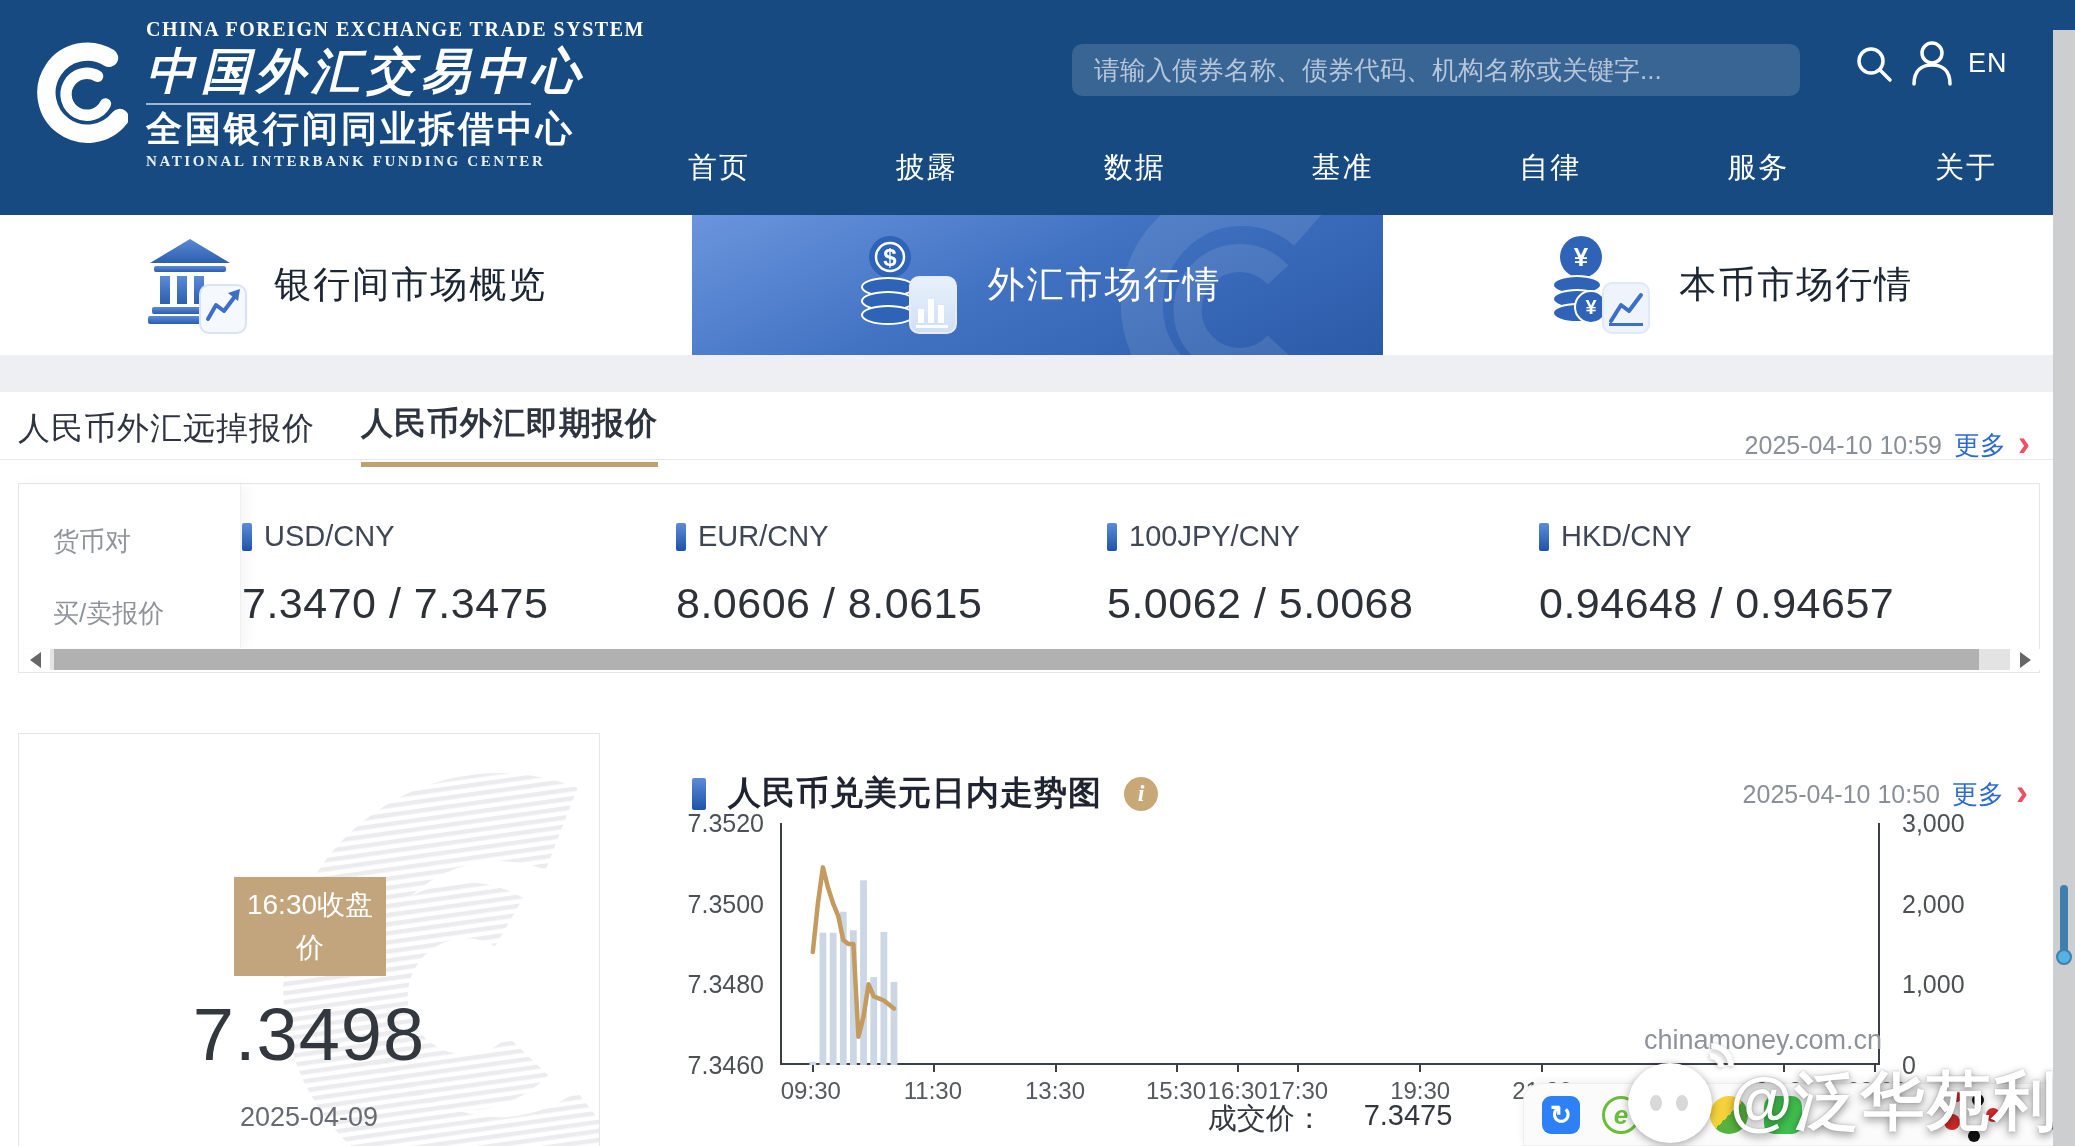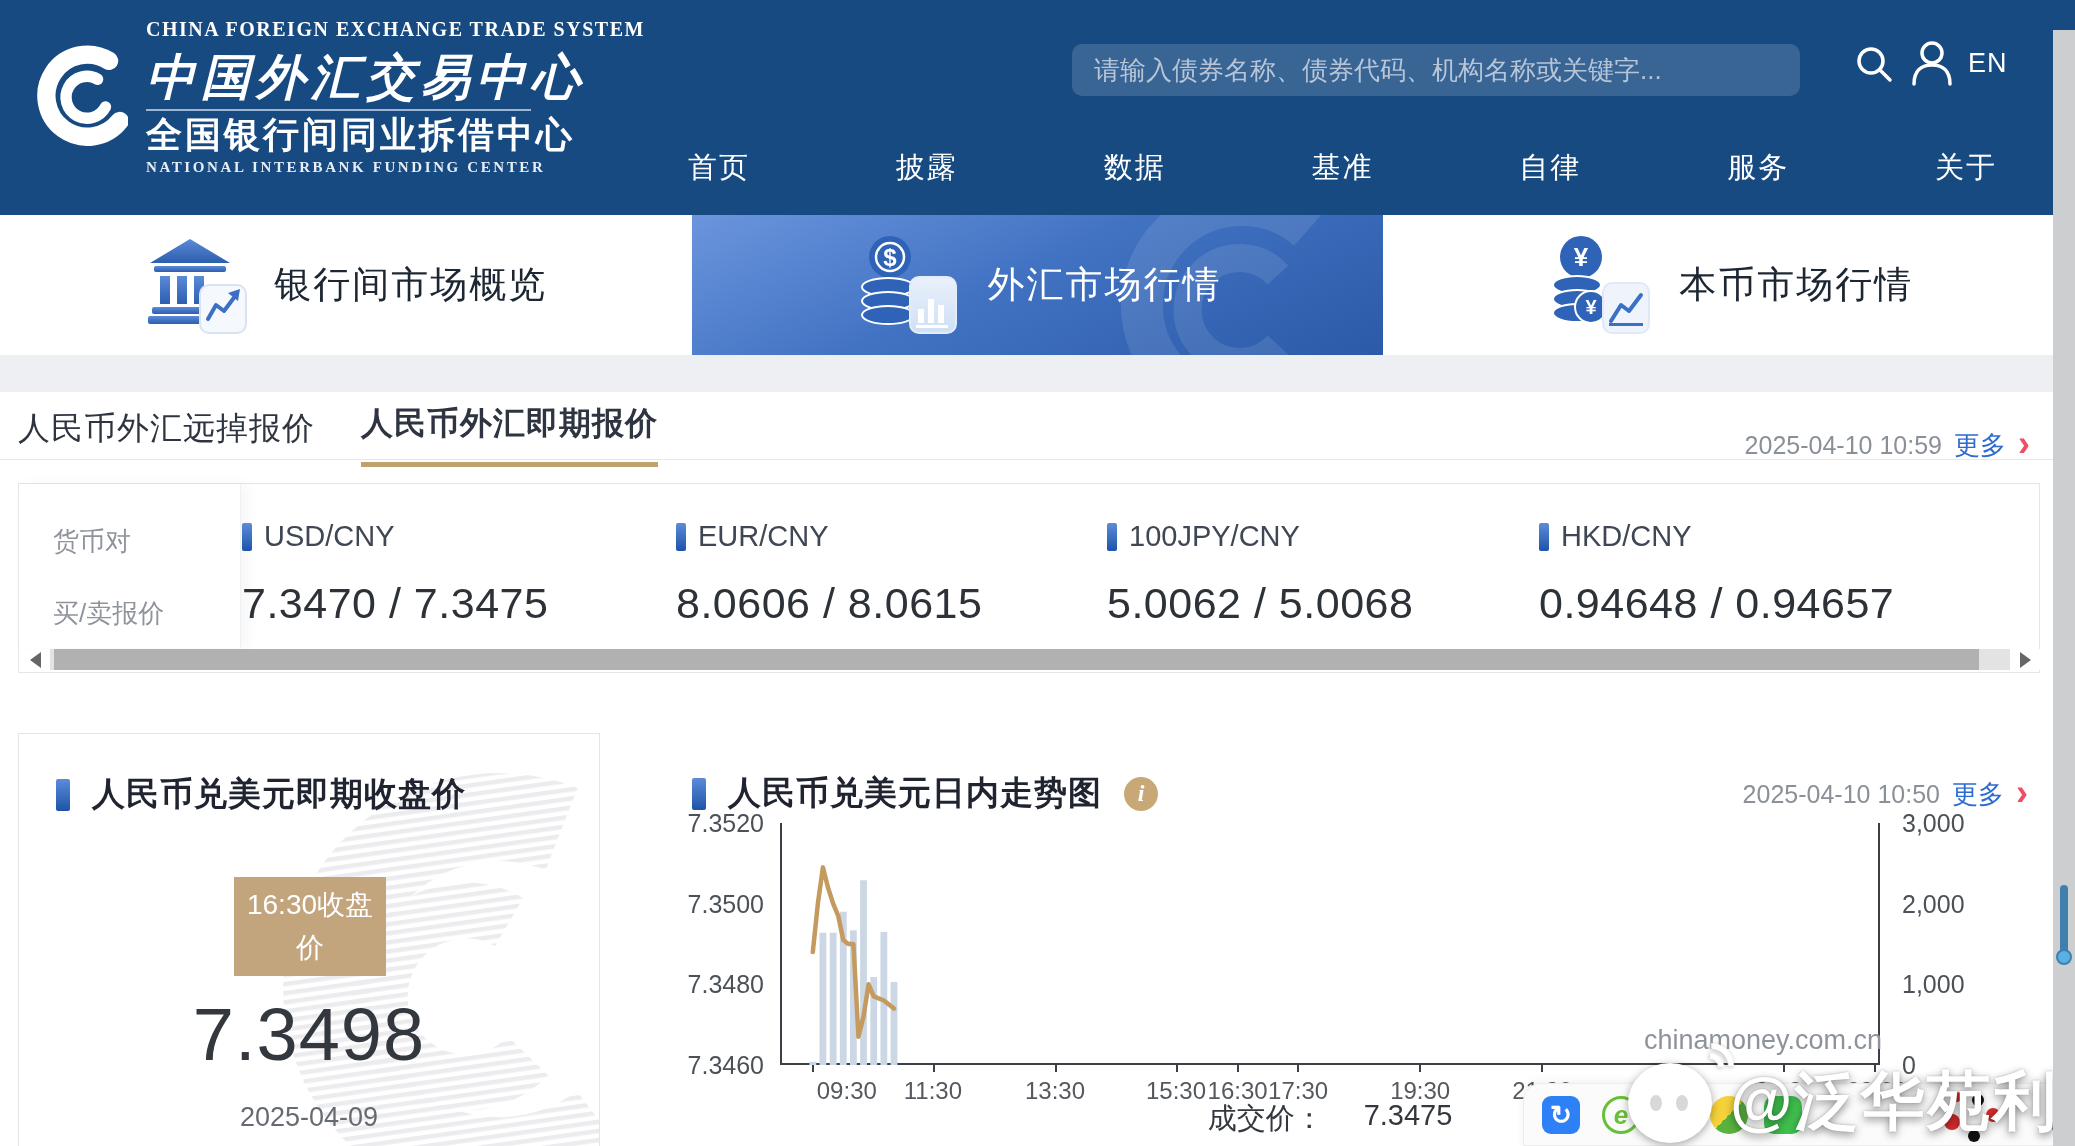--- a/index.html
+++ b/index.html
@@ -6,21 +6,21 @@
   html,body { background:#fff; }
   body { font-family:"Liberation Sans", sans-serif; }
   #app { position:relative; width:2075px; height:1146px; overflow:hidden; background:#fff; }
 
   
   .site-header { position:absolute; left:0; top:0; width:2075px; height:215px; background:#164a80; }
   .logo-area { position:absolute; left:32px; top:18px; display:flex; align-items:center; gap:18px; color:#fff; }
   .logo-mark { width:96px; height:126px; }
   .logo-text { display:flex; flex-direction:column; }
   .logo-en-top { font-family:"Liberation Serif", serif; font-size:20px; font-weight:bold; letter-spacing:1.5px; color:#fff; }
-  .logo-cn-main { font-family:"DejaVu Serif", serif; font-size:49px; font-weight:bold; font-style:italic; letter-spacing:6px; line-height:1.15; margin-top:8px; }
+  .logo-cn-main { font-family:"DejaVu Serif", serif; font-size:49px; font-weight:bold; font-style:italic; letter-spacing:6px; line-height:1.15; margin-top:2px; }
   .logo-divider { height:2px; background:#9fb6d2; margin:4px 0 4px 0; width:385px; }
   .logo-cn-sub { font-size:36px; font-weight:bold; letter-spacing:3px; line-height:1.1; }
   .logo-en-sub { font-family:"Liberation Serif", serif; font-size:15px; font-weight:bold; letter-spacing:2.6px; margin-top:4px; color:#e8eef6; }
 
   .search-box { position:absolute; left:1072px; top:44px; width:728px; height:52px; background:rgba(255,255,255,0.15); border-radius:10px; display:flex; align-items:center; padding:0 22px; }
   .search-box input { width:100%; background:transparent; border:none; outline:none; font-size:26px; color:#e8eef7; font-family:"Liberation Sans", sans-serif; }
   .search-box input::placeholder { color:#b7c5d9; }
 
   .hdr-icon { position:absolute; cursor:pointer; }
   .hdr-search { left:1852px; top:42px; }
@@ -312,24 +312,20 @@
       <defs>
           <pattern id="hatch" width="9" height="9" patternUnits="userSpaceOnUse">
             <rect width="9" height="4.5" fill="#ececef"></rect>
           </pattern>
         </defs>
       <g transform="rotate(-8 240 235)">
         <path d="M395 85 A172 172 0 1 0 395 385" fill="none" stroke="url(#hatch)" stroke-width="88"></path>
         <path d="M330 170 A86 86 0 1 0 330 305" fill="none" stroke="url(#hatch)" stroke-width="56"></path>
       </g>
     </svg>
-    <div class="card-title-row">
-      <span class="title-marker"></span>
-      <span class="card-title">人民币兑美元即期收盘价</span>
-    </div>
     <div class="close-badge">16:30收盘价</div>
     <div class="close-value">7.3498</div>
     <div class="close-date">2025-04-09</div>
   </div>
 
   <div class="chart-card">
     <div class="chart-title-row">
       <span class="title-marker"></span>
       <span class="card-title">人民币兑美元日内走势图</span>
       <span class="info-icon">i</span>
@@ -371,21 +367,21 @@
         <div class="xtick-mark" style="left: 91.4%;"></div>
         <div class="xtick-mark" style="left: 99.7%;"></div>
       </div>
     <div class="yticks-right" id="yticks-right">
         <div class="ytick" style="top: -14px;">3,000</div>
         <div class="ytick" style="top: 66.6667px;">2,000</div>
         <div class="ytick" style="top: 147.333px;">1,000</div>
         <div class="ytick" style="top: 228px;">0</div>
       </div>
     <div class="xticks" id="xticks">
-        <div class="xtick" style="left: 2.8%; margin-left: 36px;">09:30</div>
+        <div class="xtick" style="left: 2.8%;">09:30</div>
         <div class="xtick" style="left: 13.9%;">11:30</div>
         <div class="xtick" style="left: 25%;">13:30</div>
         <div class="xtick" style="left: 36%;">15:30</div>
         <div class="xtick" style="left: 41.6%;">16:30</div>
         <div class="xtick" style="left: 47.1%;">17:30</div>
         <div class="xtick" style="left: 58.2%;">19:30</div>
         <div class="xtick" style="left: 69.3%;">21:30</div>
         <div class="xtick" style="left: 80.4%;">23:30</div>
         <div class="xtick" style="left: 91.4%;">01:30</div>
         <div class="xtick" style="left: 99.7%;">03:00</div>

